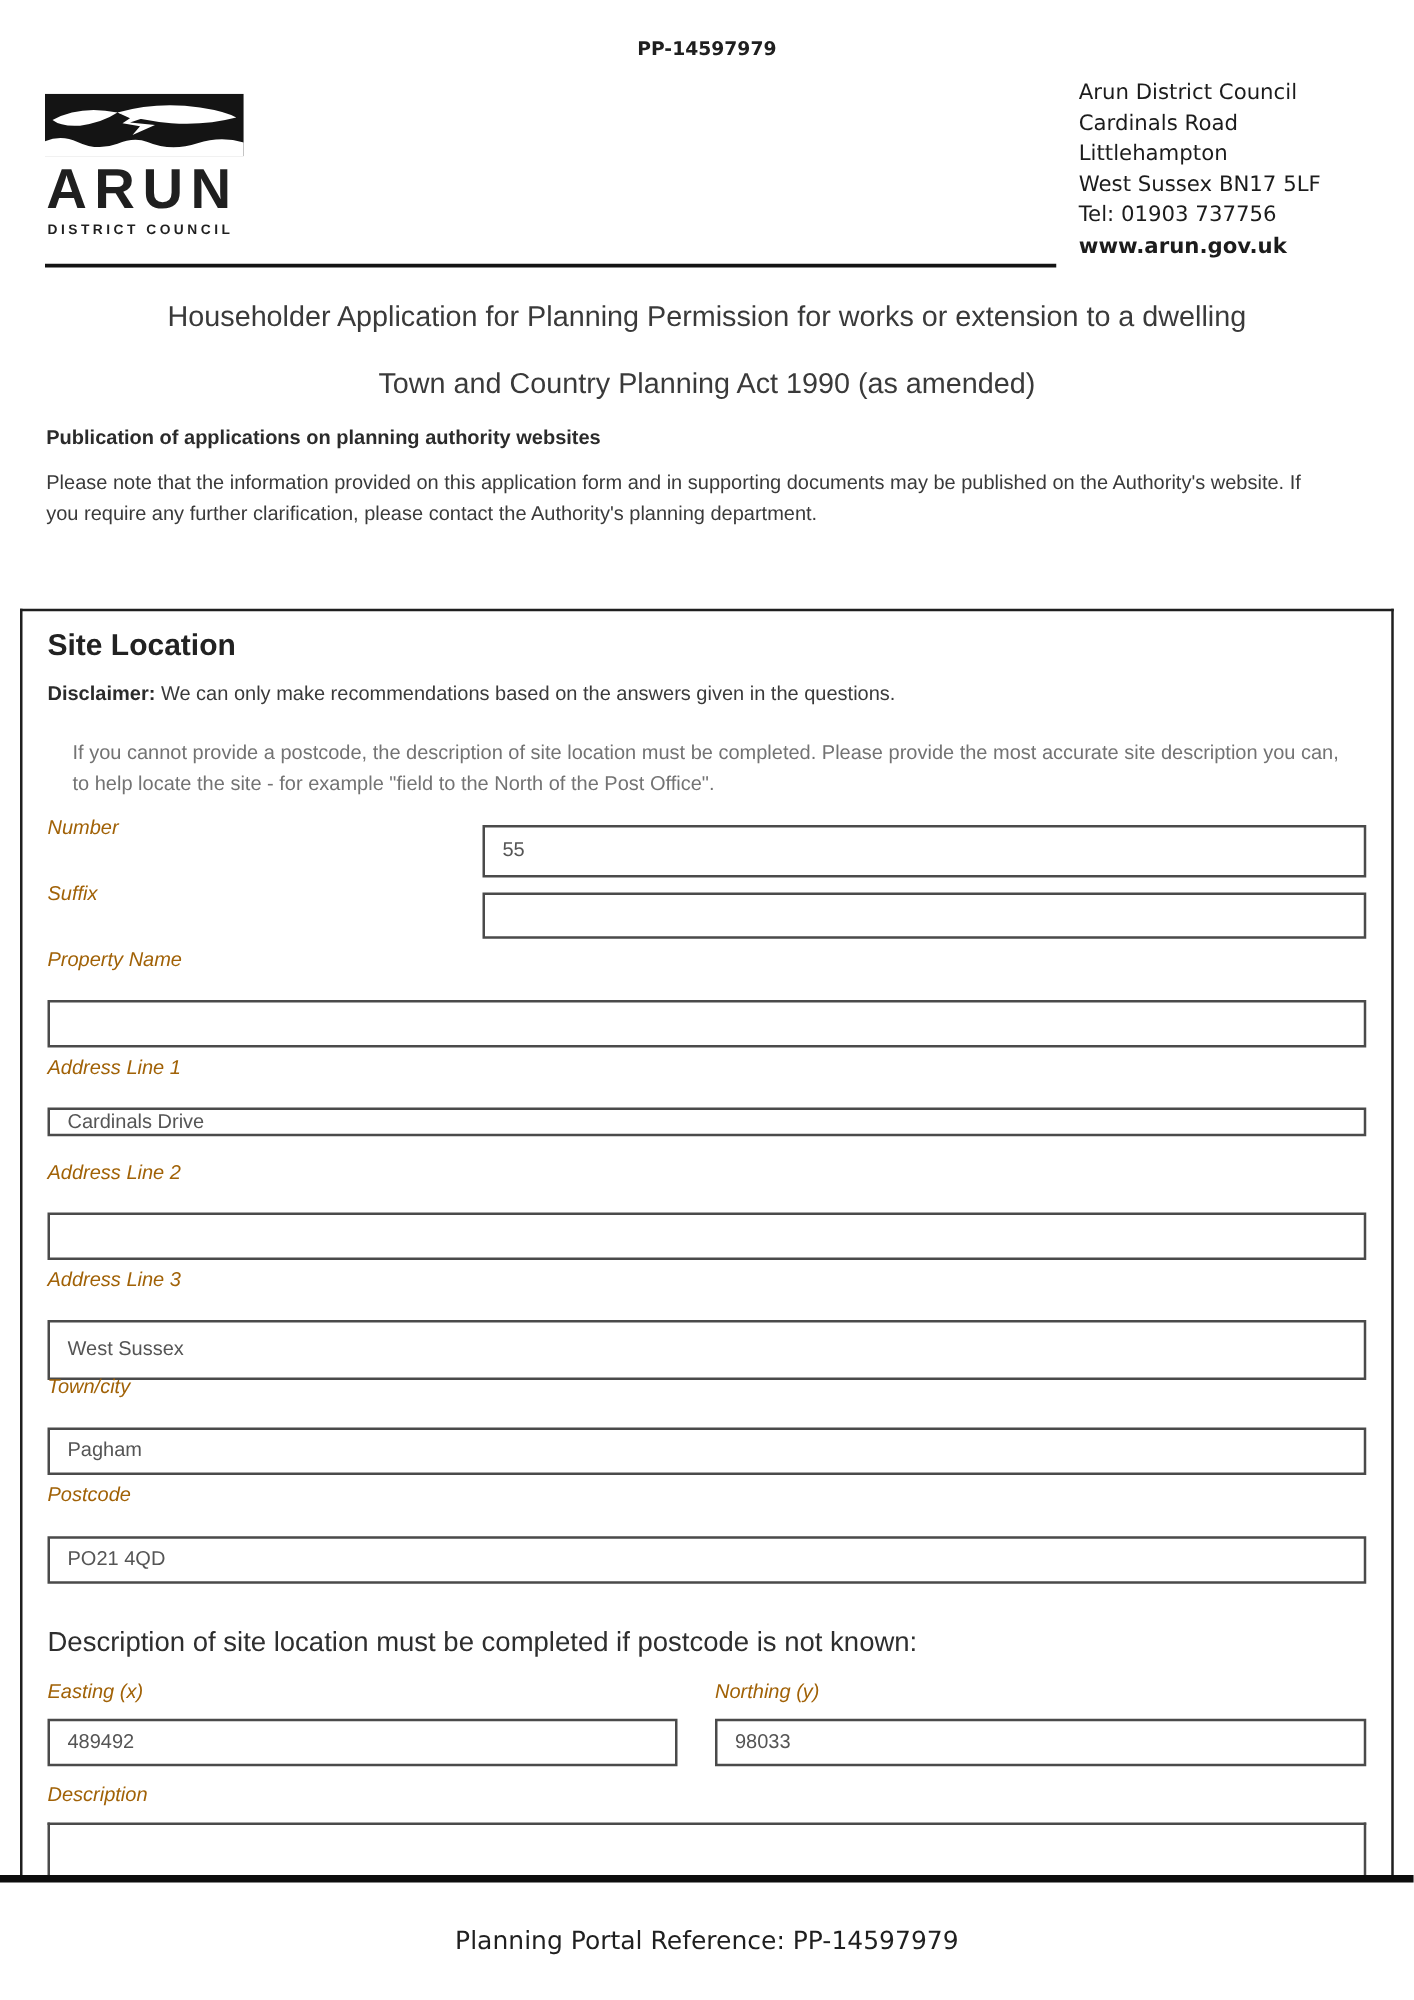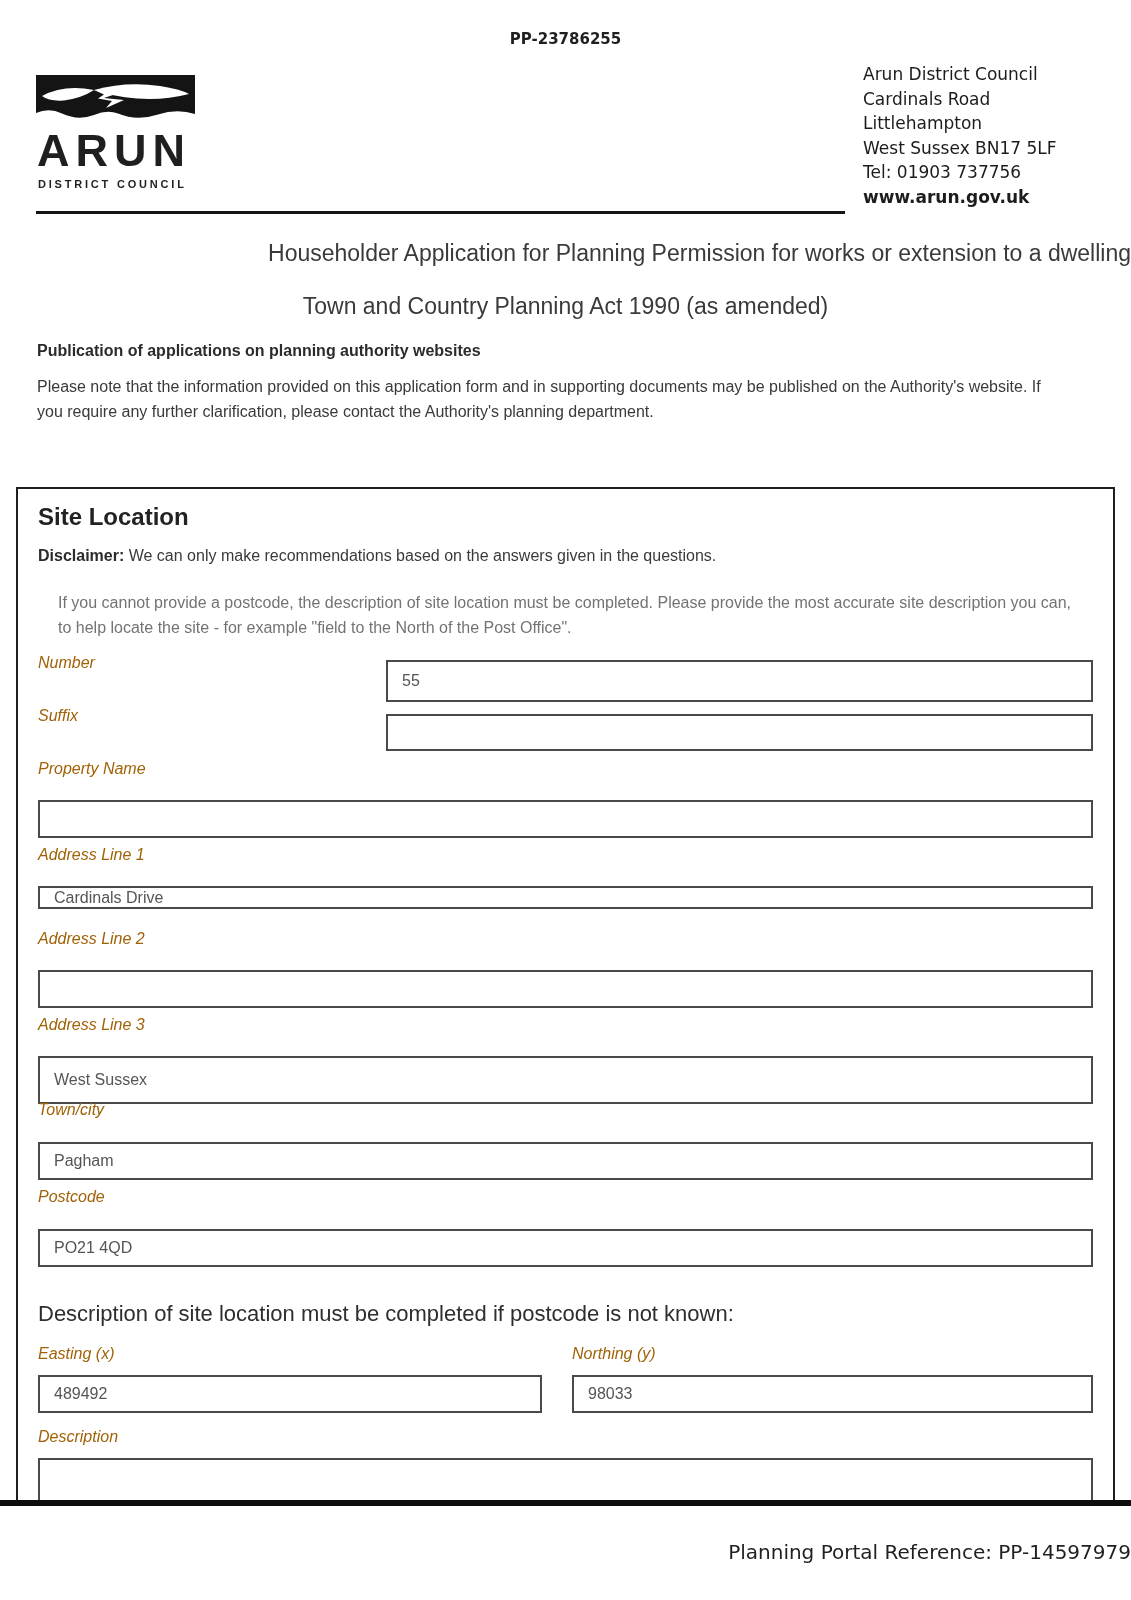--- a/index.html
+++ b/index.html
@@ -28,21 +28,21 @@
   }
   .header-rule { left:36px; top:211px; width:809px; height:3px; background:#141414; }
   .address {
     left:863px; top:62px; font-family:"DejaVu Sans", sans-serif;
     font-size:17px; line-height:24.5px; color:#1c1c1c; white-space:nowrap;
   }
   .address .website { font-weight:bold; }
 
   
   .doc-title {
-    top:240px; left:0; width:100%; text-align:right;
+    top:240px; left:0; width:100%; text-align:center;
     font-size:23px; color:#3a3a3a;
   }
   .doc-subtitle {
     top:293px; left:0; width:100%; text-align:center;
     font-size:23px; color:#3a3a3a;
   }
   .pub-heading { left:37px; top:342px; font-size:16px; font-weight:bold; color:#2b2b2b; }
   .pub-text { left:37px; top:375px; width:1025px; font-size:16px; line-height:24.5px; color:#3a3a3a; }
 
   
@@ -62,28 +62,28 @@
     font-family:"Liberation Sans", sans-serif;
     font-size:16px; color:#555; padding:0 0 0 14px; outline:none;
   }
   textarea.fld-input { resize:none; padding-top:8px; border-bottom:none; }
 
   .desc-heading { left:38px; top:1301px; font-size:22px; color:#2e2e2e; }
 
   
   .page-divider { left:0; top:1500px; width:1131px; height:6px; background:#0d0d0d; }
   .footer-ref {
-    top:1540px; left:0; width:100%; text-align:right;
+    top:1540px; left:0; width:100%; text-align:center;
     font-family:"DejaVu Sans", sans-serif; font-size:20px; color:#1f1f1f;
   }
 </style>
 </head>
 <body>
 
-<div class="abs pp-ref">PP-23786255</div>
+<div class="abs pp-ref">PP-14597979</div>
 
 <div class="abs logo">
   <svg width="159" height="50" viewBox="0 0 159 50" aria-hidden="true">
     <rect x="0" y="0" width="159" height="50" fill="#141414"></rect>
 
     <path d="M6,21 Q28,9 58,15 Q46,23 28,25.5 Q13,26.5 6,21 Z" fill="#ffffff"></path>
 
     <path d="M58,15 Q90,6 124,11 Q144,14 153,19 Q128,25.5 101,23.5 Q76,21.5 58,15 Z" fill="#ffffff"></path>
 
     <path d="M58,15 L80,19 L68,23 L88,25 L70,33 L76,26 L62,23.5 L68,19.5 Z" fill="#ffffff"></path>

